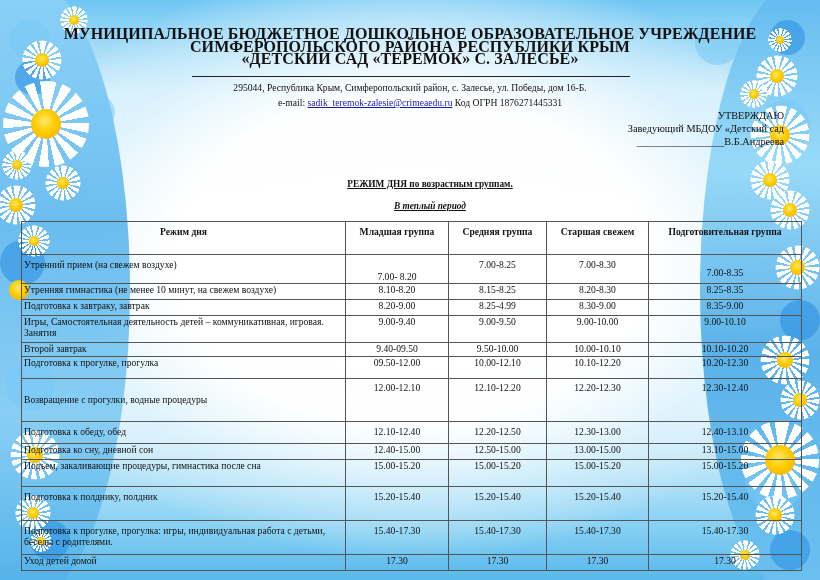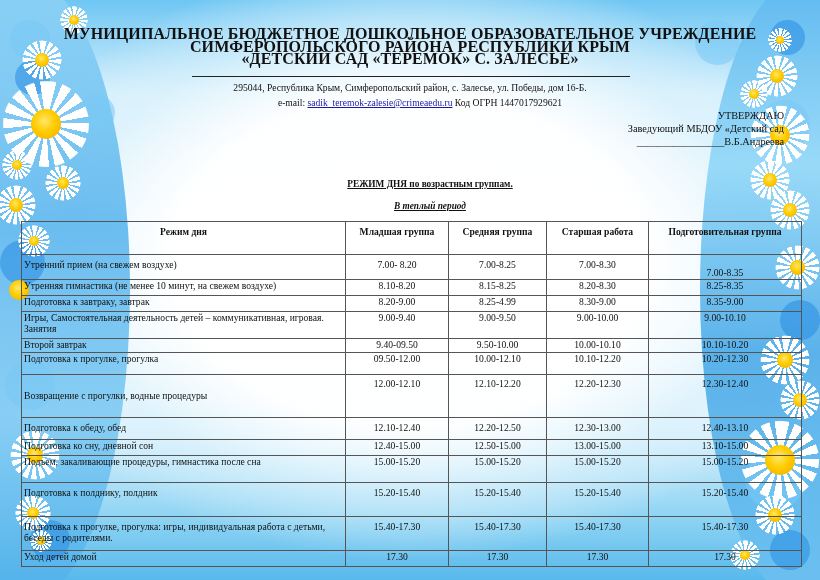--- a/index.html
+++ b/index.html
@@ -174,21 +174,21 @@
 <div class="header" style="top:28px">
   <div class="org-line">МУНИЦИПАЛЬНОЕ БЮДЖЕТНОЕ ДОШКОЛЬНОЕ ОБРАЗОВАТЕЛЬНОЕ УЧРЕЖДЕНИЕ</div>
   <div class="org-line">СИМФЕРОПОЛЬСКОГО РАЙОНА   РЕСПУБЛИКИ КРЫМ</div>
   <div class="org-line">«ДЕТСКИЙ САД «ТЕРЕМОК» С. ЗАЛЕСЬЕ»</div>
 </div>
 <div class="rule"></div>
 <div class="addr" style="top:81px">295044, Республика Крым, Симферопольский район, с. Залесье, ул. Победы, дом 16-Б.</div>
 <div class="addr" style="top:96px;padding-left:10px">
   <span>e-mail:</span>
   <a>sadik_teremok-zalesie@crimeaedu.ru</a>
-  <span>Код ОГРН 1447017929621</span>
+  <span>Код ОГРН 1876271445331</span>
 </div>
 
 <div class="approve">
   <div class="title">УТВЕРЖДАЮ</div>
   <div>Заведующий МБДОУ «Детский сад</div>
   <div>_________________В.Б.Андреева</div>
 </div>
 
 <div class="doc-title">РЕЖИМ ДНЯ  по возрастным группам.</div>
 <div class="doc-sub">В теплый период</div>
@@ -199,28 +199,28 @@
       <col class="c1">
       <col class="c2">
       <col class="c3">
       <col class="c4">
     </colgroup>
   <thead>
     <tr>
       <th>Режим дня</th>
       <th>Младшая группа</th>
       <th>Средняя группа</th>
-      <th>Старшая работа</th>
+      <th>Старшая свежем</th>
       <th>Подготовительная группа</th>
     </tr>
   </thead>
   <tbody>
     <tr class="h3" style="height:17px">
       <td class="act" style="padding-top:4px;height:12px">Утренний прием (на свежем воздухе)</td>
-      <td class="t" style="padding-top:4px;height:12px">7.00- 8.20</td>
+      <td class="t" style="padding-top:16px;height:12px">7.00- 8.20</td>
       <td class="t" style="padding-top:4px;height:12px">7.00-8.25</td>
       <td class="t" style="padding-top:4px;height:12px">7.00-8.30</td>
       <td class="t" style="padding-top:12px;height:12px">7.00-8.35</td>
     </tr>
     <tr class="h1">
       <td class="act">Утренняя гимнастика (не менее 10 минут, на свежем воздухе)</td>
       <td class="t">8.10-8.20</td>
       <td class="t">8.15-8.25</td>
       <td class="t">8.20-8.30</td>
       <td class="t">8.25-8.35</td>

